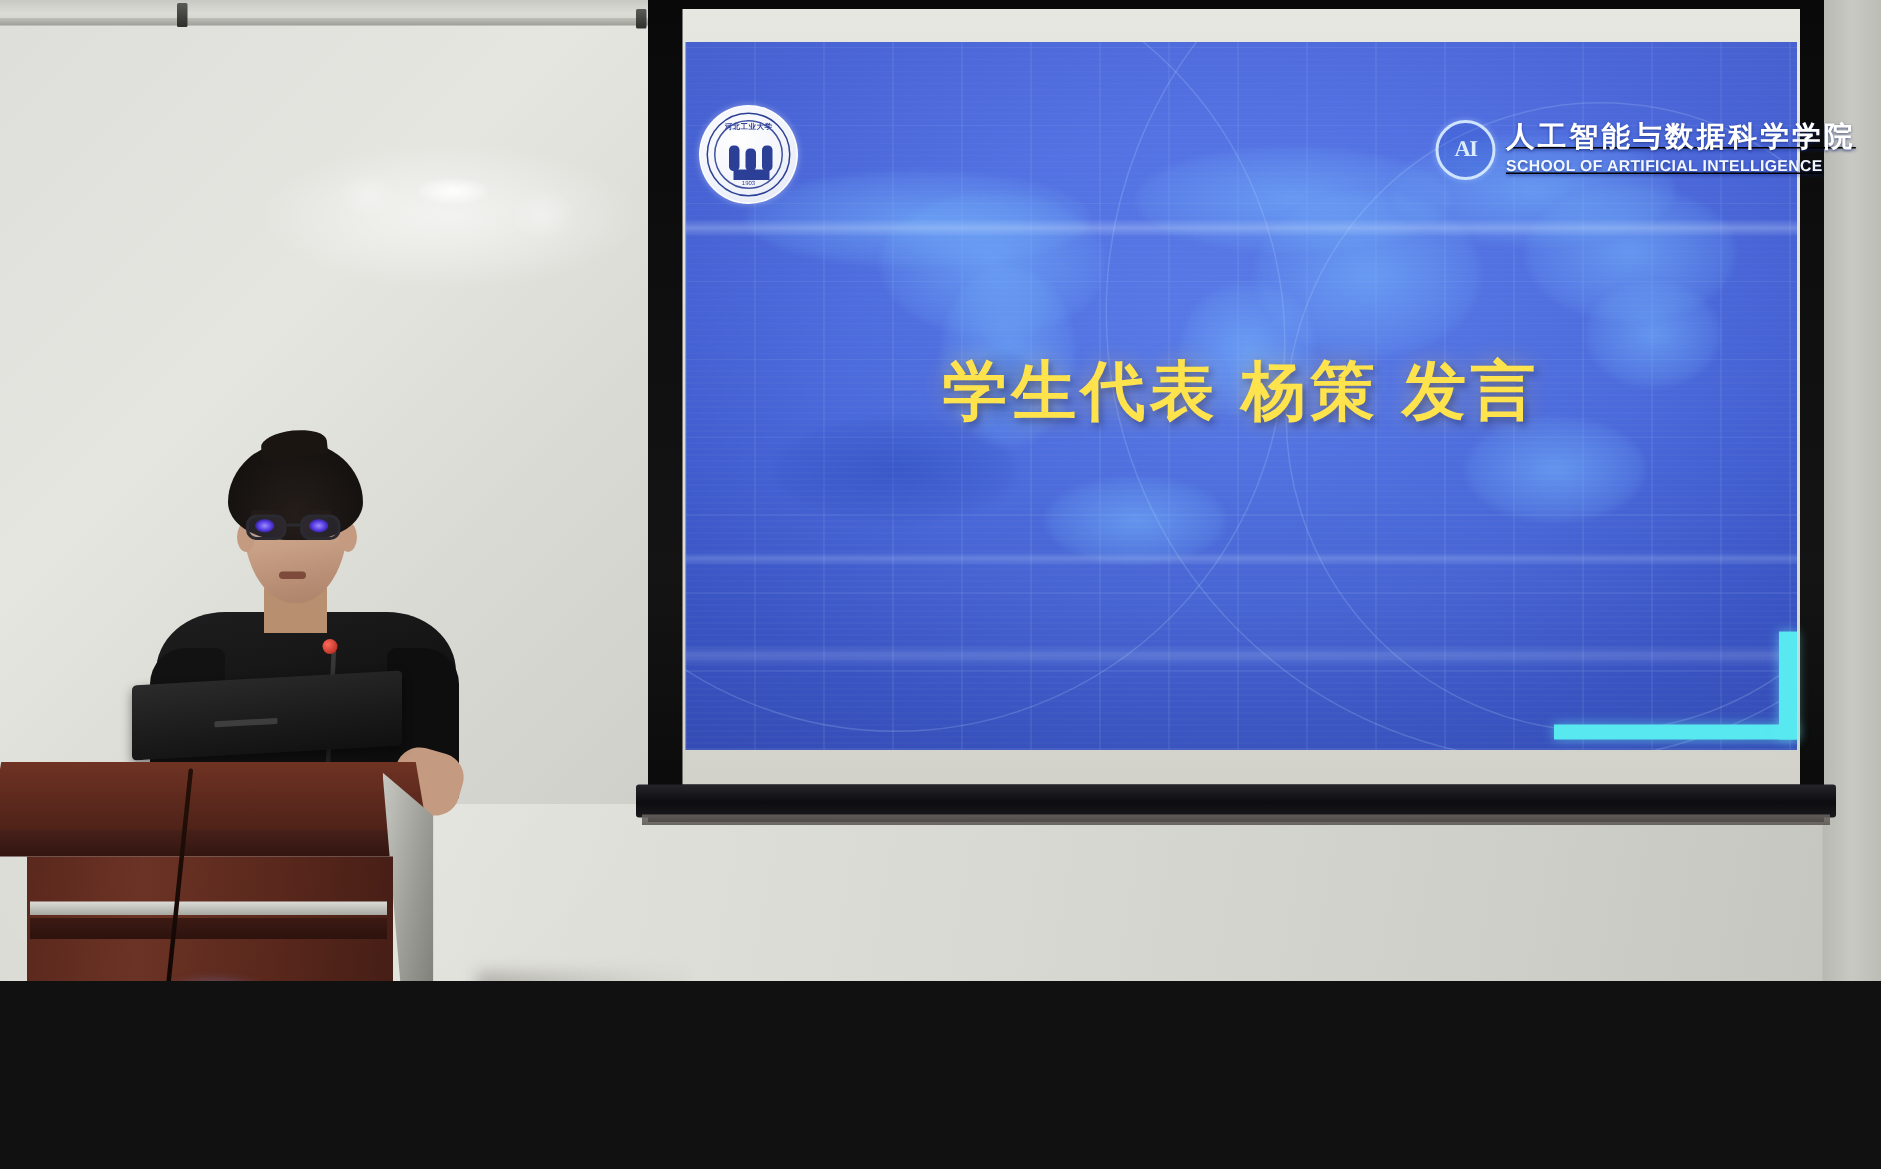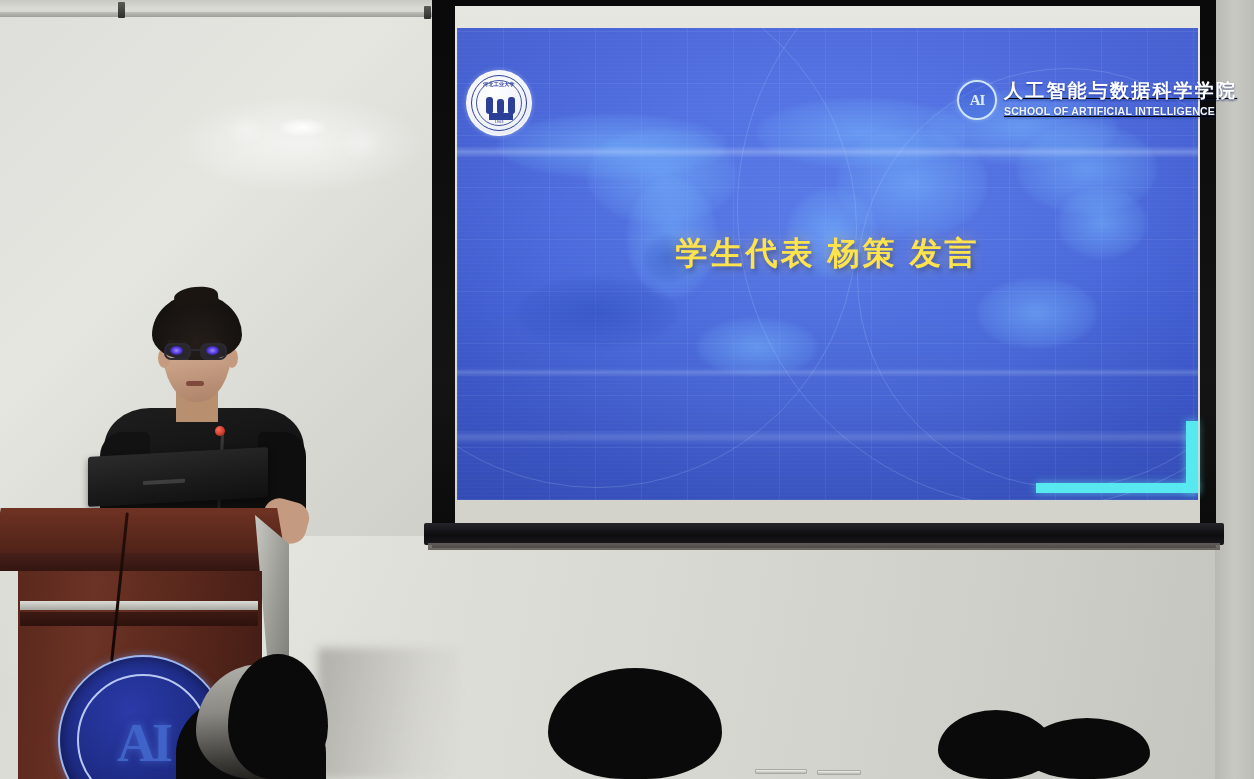--- a/index.html
+++ b/index.html
@@ -1,21 +1,21 @@
 <!DOCTYPE html>
 <html><head>
 <meta charset="utf-8">
 <style>
   * { margin:0; padding:0; box-sizing:border-box; }
   html,body { background:#111; }
   body {
     font-family:"Liberation Sans", sans-serif;
     width:1254px; height:779px; overflow:hidden; position:relative;
   }
-  #scene { position:absolute; inset:0; width:1254px; height:779px; overflow:hidden; }
+  #scene { position:absolute; inset:0; width:1254px; height:654px; overflow:hidden; }
 
   
   .wall {
     position:absolute; left:0; top:0; width:1254px; height:779px;
     background:
       radial-gradient(ellipse 420px 260px at 300px 120px, rgba(255,255,255,.30), rgba(255,255,255,0) 70%),
       radial-gradient(ellipse 500px 400px at 140px 430px, rgba(255,255,255,.18), rgba(255,255,255,0) 72%),
       linear-gradient(100deg,#d8d8d2 0%, #e2e2dc 28%, #d9d9d3 55%, #cfcfc9 80%, #c4c4be 100%);
   }
   .wall-right-shade {
@@ -118,21 +118,21 @@
   .dept-logo .ai { font-size:15px; font-weight:bold; color:#dcecff; letter-spacing:-1px;
     font-family:"Liberation Serif", serif; }
   .dept-text { position:absolute; left:1004px; top:78px;text-decoration:underline; }
   .dept-cn { font-size:19px; font-weight:bold; color:#ffffff; letter-spacing:2.2px;
     text-shadow:0 1px 2px rgba(10,30,110,.6); }
   .dept-en { font-size:10.5px; font-weight:bold; color:#f2f7ff; letter-spacing:.25px; margin-top:1px;
     text-shadow:0 1px 2px rgba(10,30,110,.55); }
 
   .slide-title {
     position:absolute; left:457px; top:232px; width:741px; text-align:center;
-    font-size:32px; font-weight:bold; color:#ffe34d; letter-spacing:3px;
+    font-size:43px; font-weight:bold; color:#ffe34d; letter-spacing:3px;
     text-shadow:0 0 14px rgba(255,200,40,.35), 2px 3px 5px rgba(20,40,130,.55);
   }
   .corner-bracket { position:absolute; background:#57e8f0;
     box-shadow:0 0 8px rgba(110,240,250,.55); }
 
   
   .podium-top {
     position:absolute; left:-8px; top:508px; width:294px; height:52px;
     background:linear-gradient(180deg,#6f3323 0%,#5e2a1d 45%,#4b2017 100%);
     clip-path:polygon(3% 0%, 97% 0%, 100% 100%, 0% 100%);

